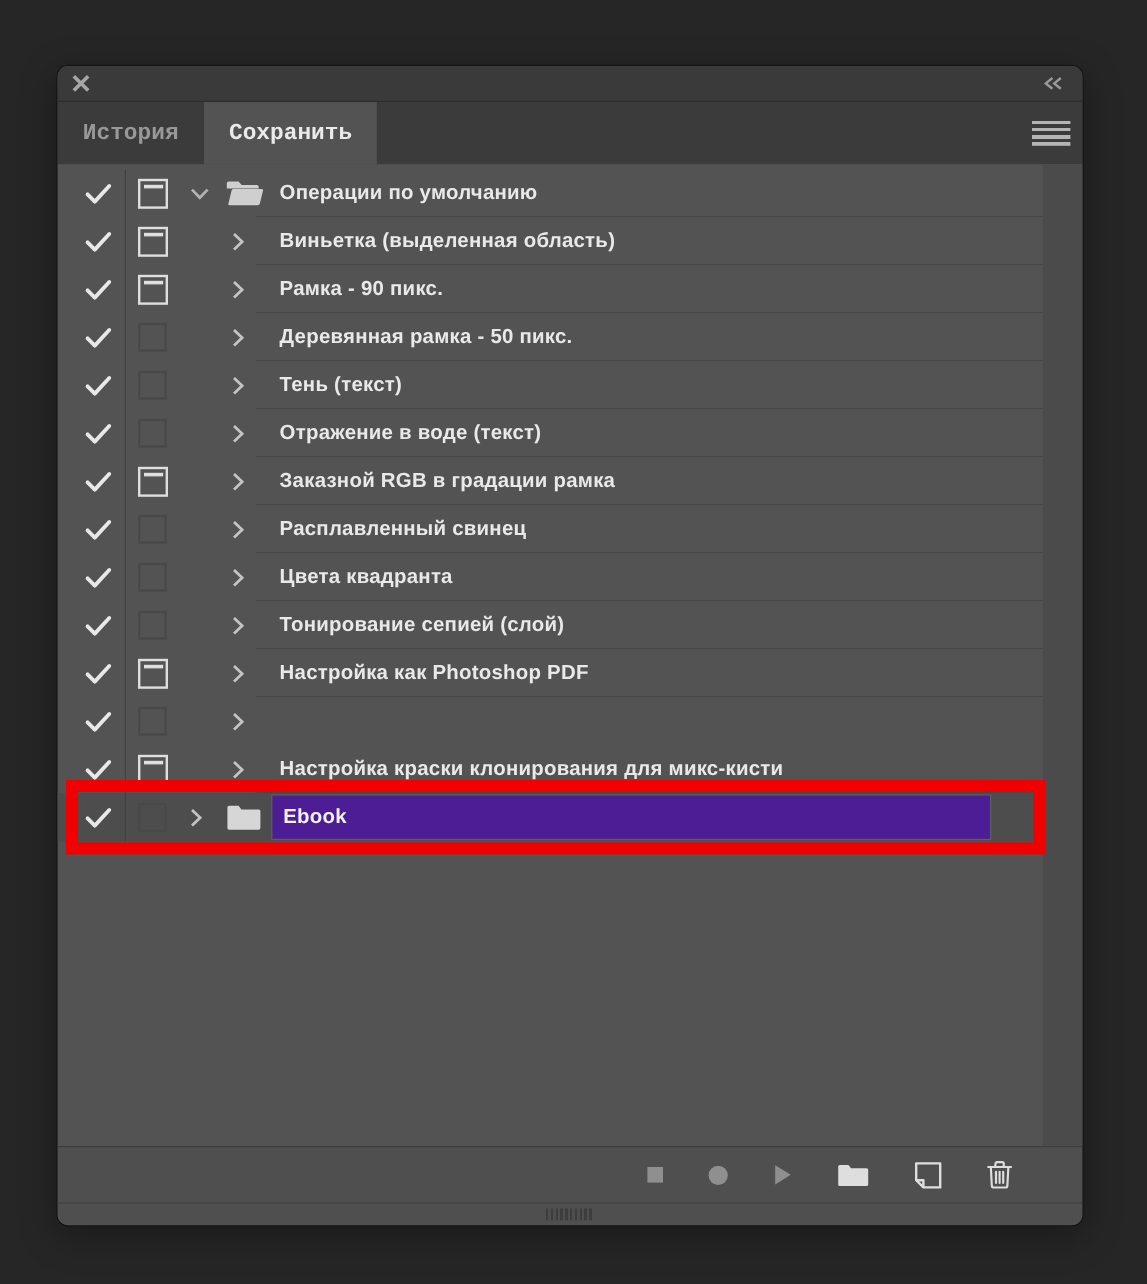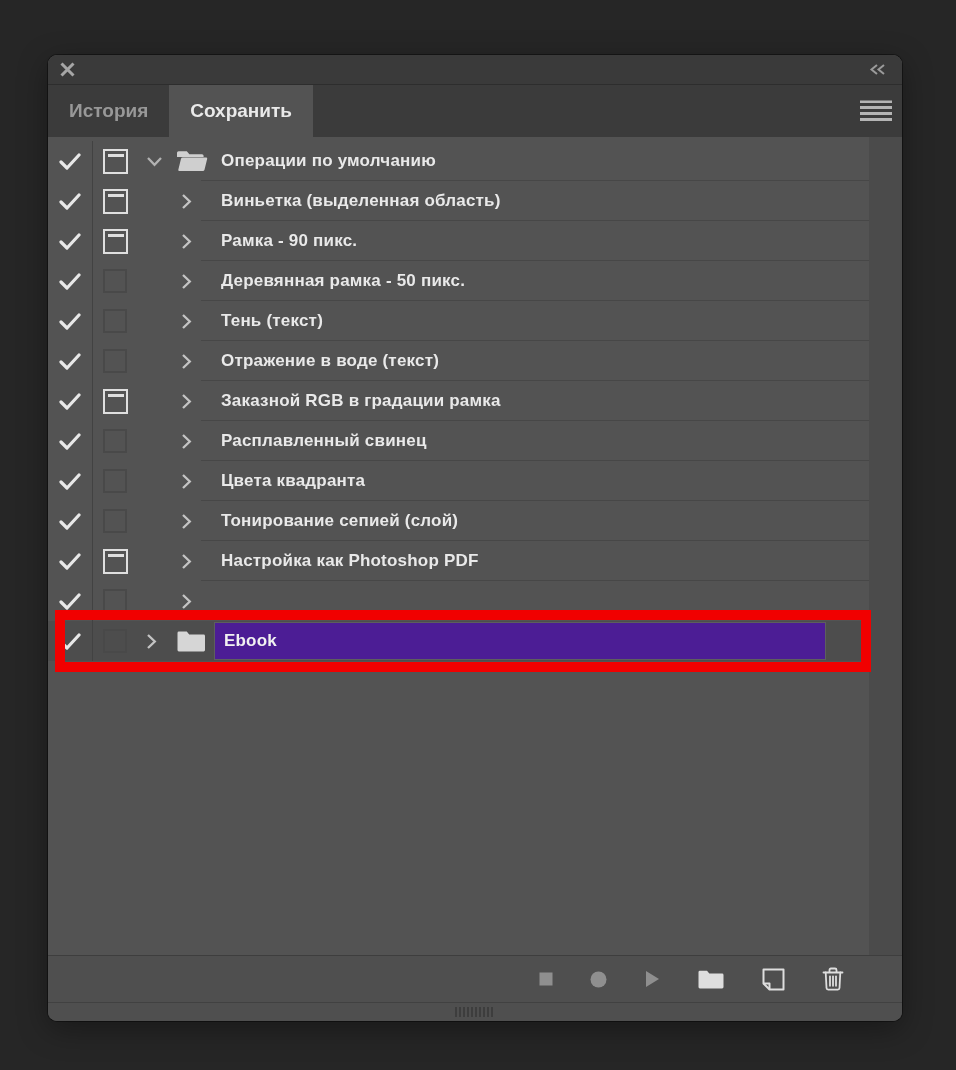--- a/index.html
+++ b/index.html
@@ -12,32 +12,32 @@
     background:#535353;border-radius:9px;overflow:visible;
     box-shadow:0 0 0 1px rgba(0,0,0,.4),0 8px 30px rgba(0,0,0,.35);
   }
   .panel-inner{width:100%;height:100%;border-radius:9px;overflow:hidden;display:flex;flex-direction:column;}
   
   .titlebar{
     height:30px;background:#3a3a3a;border-bottom:1px solid #2d2d2d;box-sizing:border-box;
     display:flex;align-items:center;justify-content:space-between;padding:0 15px 0 11px;flex:none;
   }
   
-  .tabbar{height:52px;background:#3b3b3b;display:flex;align-items:stretch;position:relative;flex:none;}
+  .tabbar{height:52px;background:#3b3b3b;display:flex;align-items:stretch;position:relative;flex:none;font-family:Liberation Mono, monospace;}
   .tab{display:flex;align-items:center;padding:0 21px;font-size:19px;font-weight:700;color:#989898;cursor:default;}
   .tab.active{background:#535353;color:#eaeaea;}
   .menu-icon{
     position:absolute;right:10px;top:50%;transform:translateY(-50%);
     width:32px;height:21px;background:repeating-linear-gradient(#b4b4b4 0 3px,transparent 3px 6px);
   }
   
   .content{position:relative;flex:1;background:#535353;overflow:visible;}
   .gutter{position:absolute;top:0;right:0;bottom:0;width:33px;background:#4b4b4b;}
   .rows{position:relative;padding-top:4px;margin-right:33px;}
-  .row{display:flex;height:40px;align-items:stretch;position:relative;}
+  .row{display:flex;height:40px;align-items:stretch;position:relative;padding-left:12px;}
   .cell-check{width:45px;flex:none;border-right:1px solid #424242;box-sizing:border-box;
     display:flex;align-items:center;justify-content:center;}
   .cell-box{width:50px;flex:none;display:flex;align-items:center;padding-left:10px;box-sizing:border-box;}
   .cell-mid{width:58px;flex:none;display:flex;align-items:center;box-sizing:border-box;position:relative;}
   .cell-label{
     flex:1;display:flex;align-items:center;padding-left:20px;box-sizing:border-box;
     border-bottom:1px solid #474747;color:#e9e9e9;font-size:17px;font-weight:600;
     letter-spacing:.2px;white-space:nowrap;overflow:visible;
   }
   .row.set-expanded .cell-mid,.row.set-collapsed .cell-mid{padding-left:3px;}
@@ -407,20 +407,45 @@
 
       <span class="chev-right">
         <svg width="11" height="17" viewBox="0 0 11 17">
                   <path d="M2 2 L8.8 8.5 L2 15" stroke="#c4c4c4" stroke-width="2.3" fill="none"></path>
                 </svg>
       </span>
 
     </div>
   </div>
 
+  <div class="row action dialog-on">
+    <div class="cell-check">
+      <span>
+        <svg width="22" height="17" viewBox="0 0 22 17">
+                  <path d="M2 9 L8 15 L20 2" fill="none" stroke="#e8e8e8" stroke-width="3.2" stroke-linecap="round" stroke-linejoin="round"></path>
+                </svg>
+      </span>
+    </div>
+    <div class="cell-box">
+      <span class="dlg-on"></span>
+
+    </div>
+    <div class="cell-mid">
+
+      <span class="chev-right">
+        <svg width="11" height="17" viewBox="0 0 11 17">
+                  <path d="M2 2 L8.8 8.5 L2 15" stroke="#c4c4c4" stroke-width="2.3" fill="none"></path>
+                </svg>
+      </span>
+
+    </div>
+    <div class="cell-label">
+      <span class="label-text">Настройка краски клонирования для микс-кисти</span>
+    </div>
+  </div>
 
   <div class="row set-collapsed dialog-off selected">
     <div class="cell-check">
       <span>
         <svg width="22" height="17" viewBox="0 0 22 17">
                   <path d="M2 9 L8 15 L20 2" fill="none" stroke="#e8e8e8" stroke-width="3.2" stroke-linecap="round" stroke-linejoin="round"></path>
                 </svg>
       </span>
     </div>
     <div class="cell-box">

